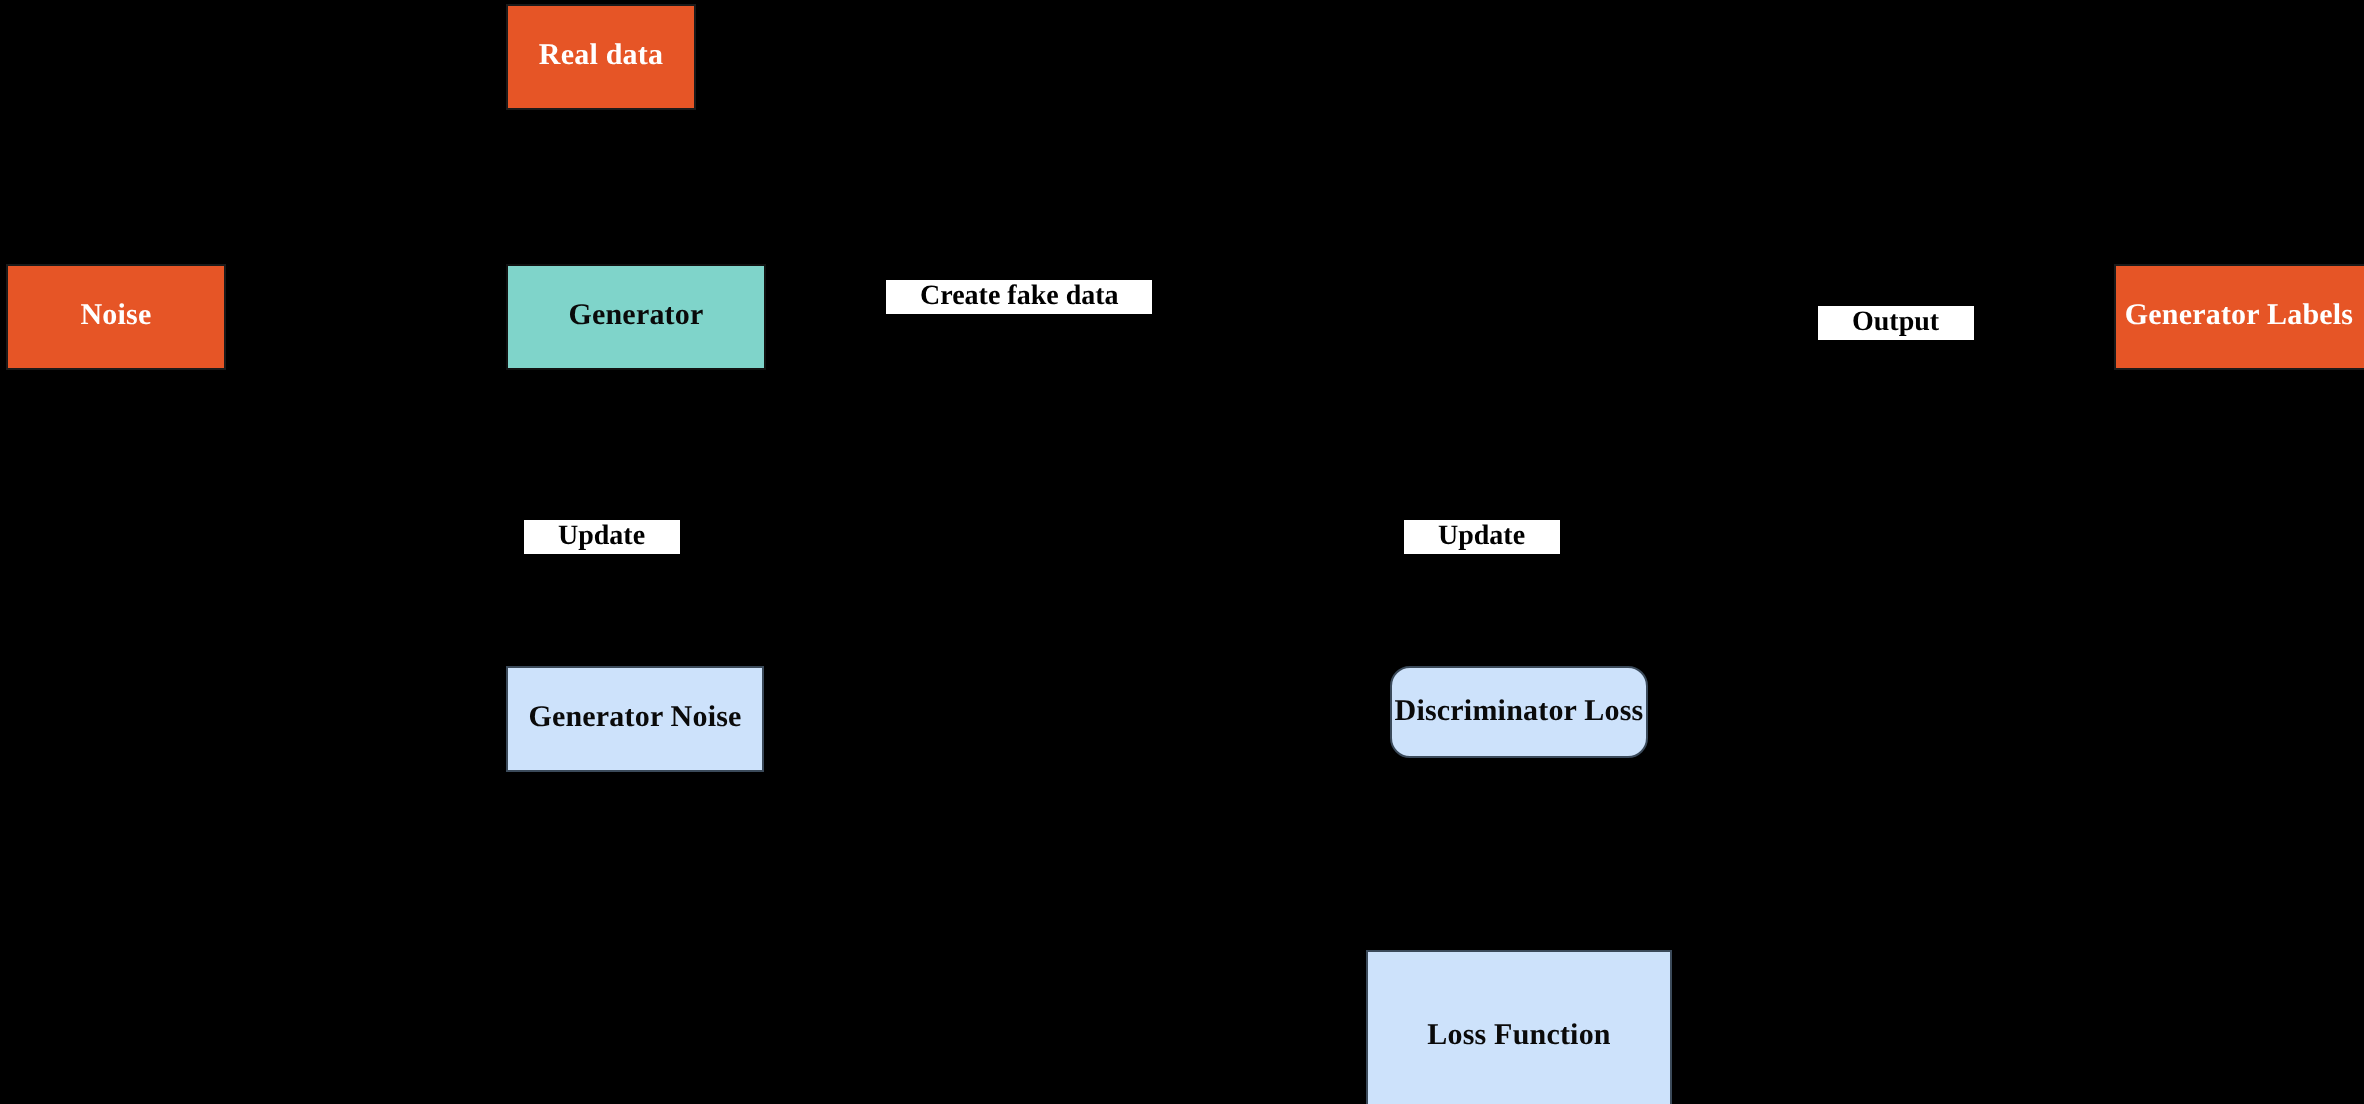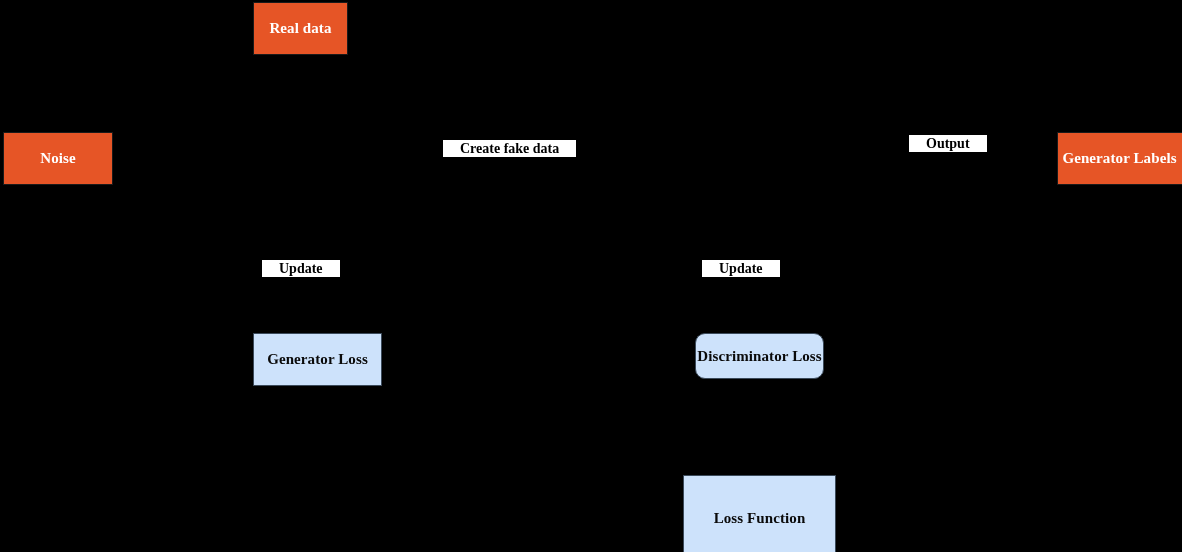--- a/index.html
+++ b/index.html
@@ -97,43 +97,46 @@
   </svg>
 
   <div class="node orange" style="left:253px; top:2px; width:95px; height:53px;">
     <span>Real data</span>
   </div>
 
   <div class="node orange" style="left:3px; top:132px; width:110px; height:53px;">
     <span>Noise</span>
   </div>
 
+  <div class="node teal" style="left:253px; top:132px; width:130px; height:53px;">
+    <span>Generator</span>
+  </div>
 
 
   <div class="node orange" style="left:1057px; top:132px; width:145px; height:53px;">
     <span style="margin-right:20px;">Generator Labels</span>
   </div>
 
   <div class="node blue" style="left:253px; top:333px; width:129px; height:53px;">
-    <span>Generator Loss</span>
+    <span>Generator Noise</span>
   </div>
 
   <div class="node blue" style="left:695px; top:333px; width:129px; height:46px;border-radius:10px;">
     <span>Discriminator Loss</span>
   </div>
 
   <div class="node blue" style="left:683px; top:475px; width:153px; height:86px;">
     <span>Loss Function</span>
   </div>
 
   <div class="edge-label" style="left:443px; top:140px;">
     <span>Create fake data</span>
   </div>
 
-  <div class="edge-label" style="left:909px; top:135px;">
+  <div class="edge-label" style="left:909px; top:153px;">
     <span>Output</span>
   </div>
 
   <div class="edge-label" style="left:262px; top:260px;">
     <span>Update</span>
   </div>
 
   <div class="edge-label" style="left:702px; top:260px;">
     <span>Update</span>
   </div>

